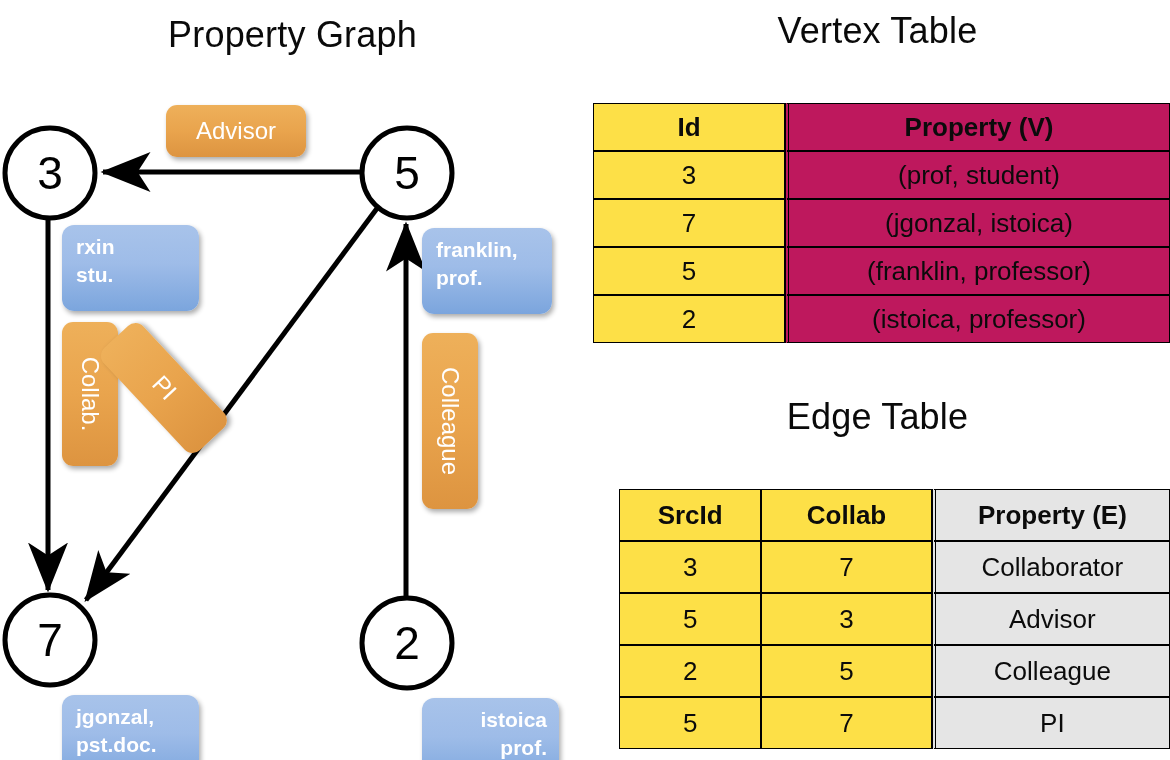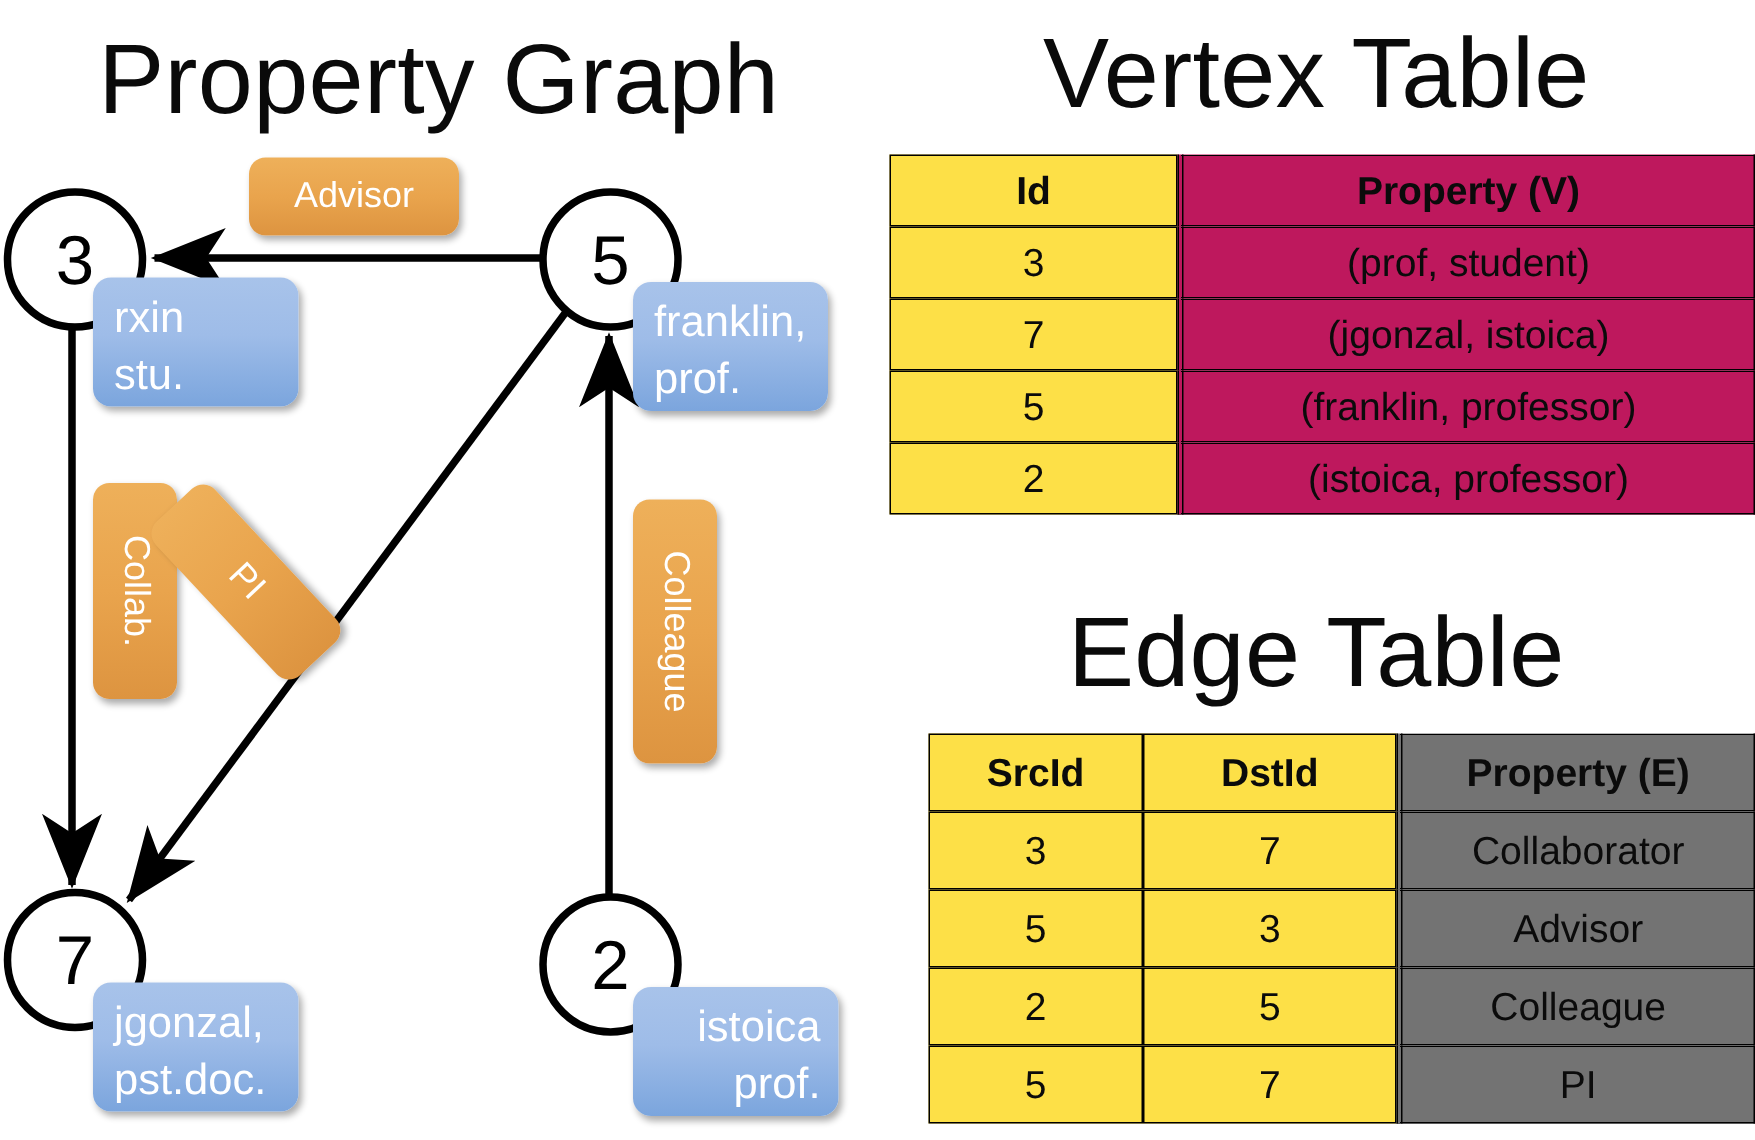--- a/index.html
+++ b/index.html
@@ -14,21 +14,21 @@
     overflow: hidden;
     font-family: "Liberation Sans", sans-serif;
     color: #000;
   }
 
   
   .big-title {
     position: absolute;
     font-family: "Liberation Sans", sans-serif;
     font-weight: 300;
-    font-size: 66px;
+    font-size: 36px;
     letter-spacing: 0.2px;
     color: #0a0a0a;
     white-space: nowrap;
     text-align: center;
   }
   #title-property-graph { left: 0px;   top: 14px;  width: 585px; }
   #title-vertex-table   { left: 585px; top: 10px;  width: 585px; }
   #title-edge-table     { left: 585px; top: 396px; width: 585px; }
 
   
@@ -54,26 +54,27 @@
     pointer-events: none;
   }
 
   
   .vbox {
     position: absolute;
     border-radius: 12px;
     background: linear-gradient(180deg, #a8c3ea 0%, #9ebce8 45%, #7ba5dd 100%);
     box-shadow: 2px 3px 5px rgba(0,0,0,0.33);
     color: #ffffff;
-    font-size: 29px;
-    font-weight: 400;
+    font-size: 21px;
+    font-weight: 700;
     line-height: 1.32;
     padding: 8px 12px 8px 14px;
     box-sizing: border-box;
     font-family: "Liberation Sans", sans-serif;
+    margin-top: 40px;
   }
 
   
   .ebox {
     position: absolute;
     border-radius: 11px;
     background: linear-gradient(180deg, #eeb05a 0%, #e9a44d 50%, #dd9440 100%);
     box-shadow: 2px 3px 5px rgba(0,0,0,0.33);
     color: #ffffff;
     font-size: 24px;
@@ -113,21 +114,21 @@
   }
   .sep-left { border-left: 4px double #000 !important; }
 
   #vertex-table td, #vertex-table th { height: 46px; }
   #vertex-table .col-id   { width: 190px; }
   #vertex-table .col-prop { width: 380px; background: #be185d; }
 
   #edge-table td, #edge-table th { height: 50px; }
   #edge-table .col-src  { width: 150px; }
   #edge-table .col-dst  { width: 180px; }
-  #edge-table .col-prop { width: 245px; background: #737373; }
+  #edge-table .col-prop { width: 245px; background: #e5e5e5; }
 </style>
 </head>
 <body>
 
 <div class="big-title" id="title-property-graph">Property Graph</div>
 
 <div class="big-title" id="title-vertex-table">Vertex Table</div>
 
 <div class="big-title" id="title-edge-table">Edge Table</div>
 
@@ -220,21 +221,21 @@
       <td class="col-id">2</td>
       <td class="col-prop sep-left">(istoica, professor)</td>
     </tr>
   </tbody>
 </table>
 
 <table class="tbl" id="edge-table" style="left:593px; top:489px;padding-left:26px;">
   <thead>
     <tr>
       <th class="col-src">SrcId</th>
-      <th class="col-dst">DstId</th>
+      <th class="col-dst">Collab</th>
       <th class="col-prop sep-left">Property (E)</th>
     </tr>
   </thead>
   <tbody>
     <tr>
       <td class="col-src">3</td>
       <td class="col-dst">7</td>
       <td class="col-prop sep-left">Collaborator</td>
     </tr>
     <tr>

